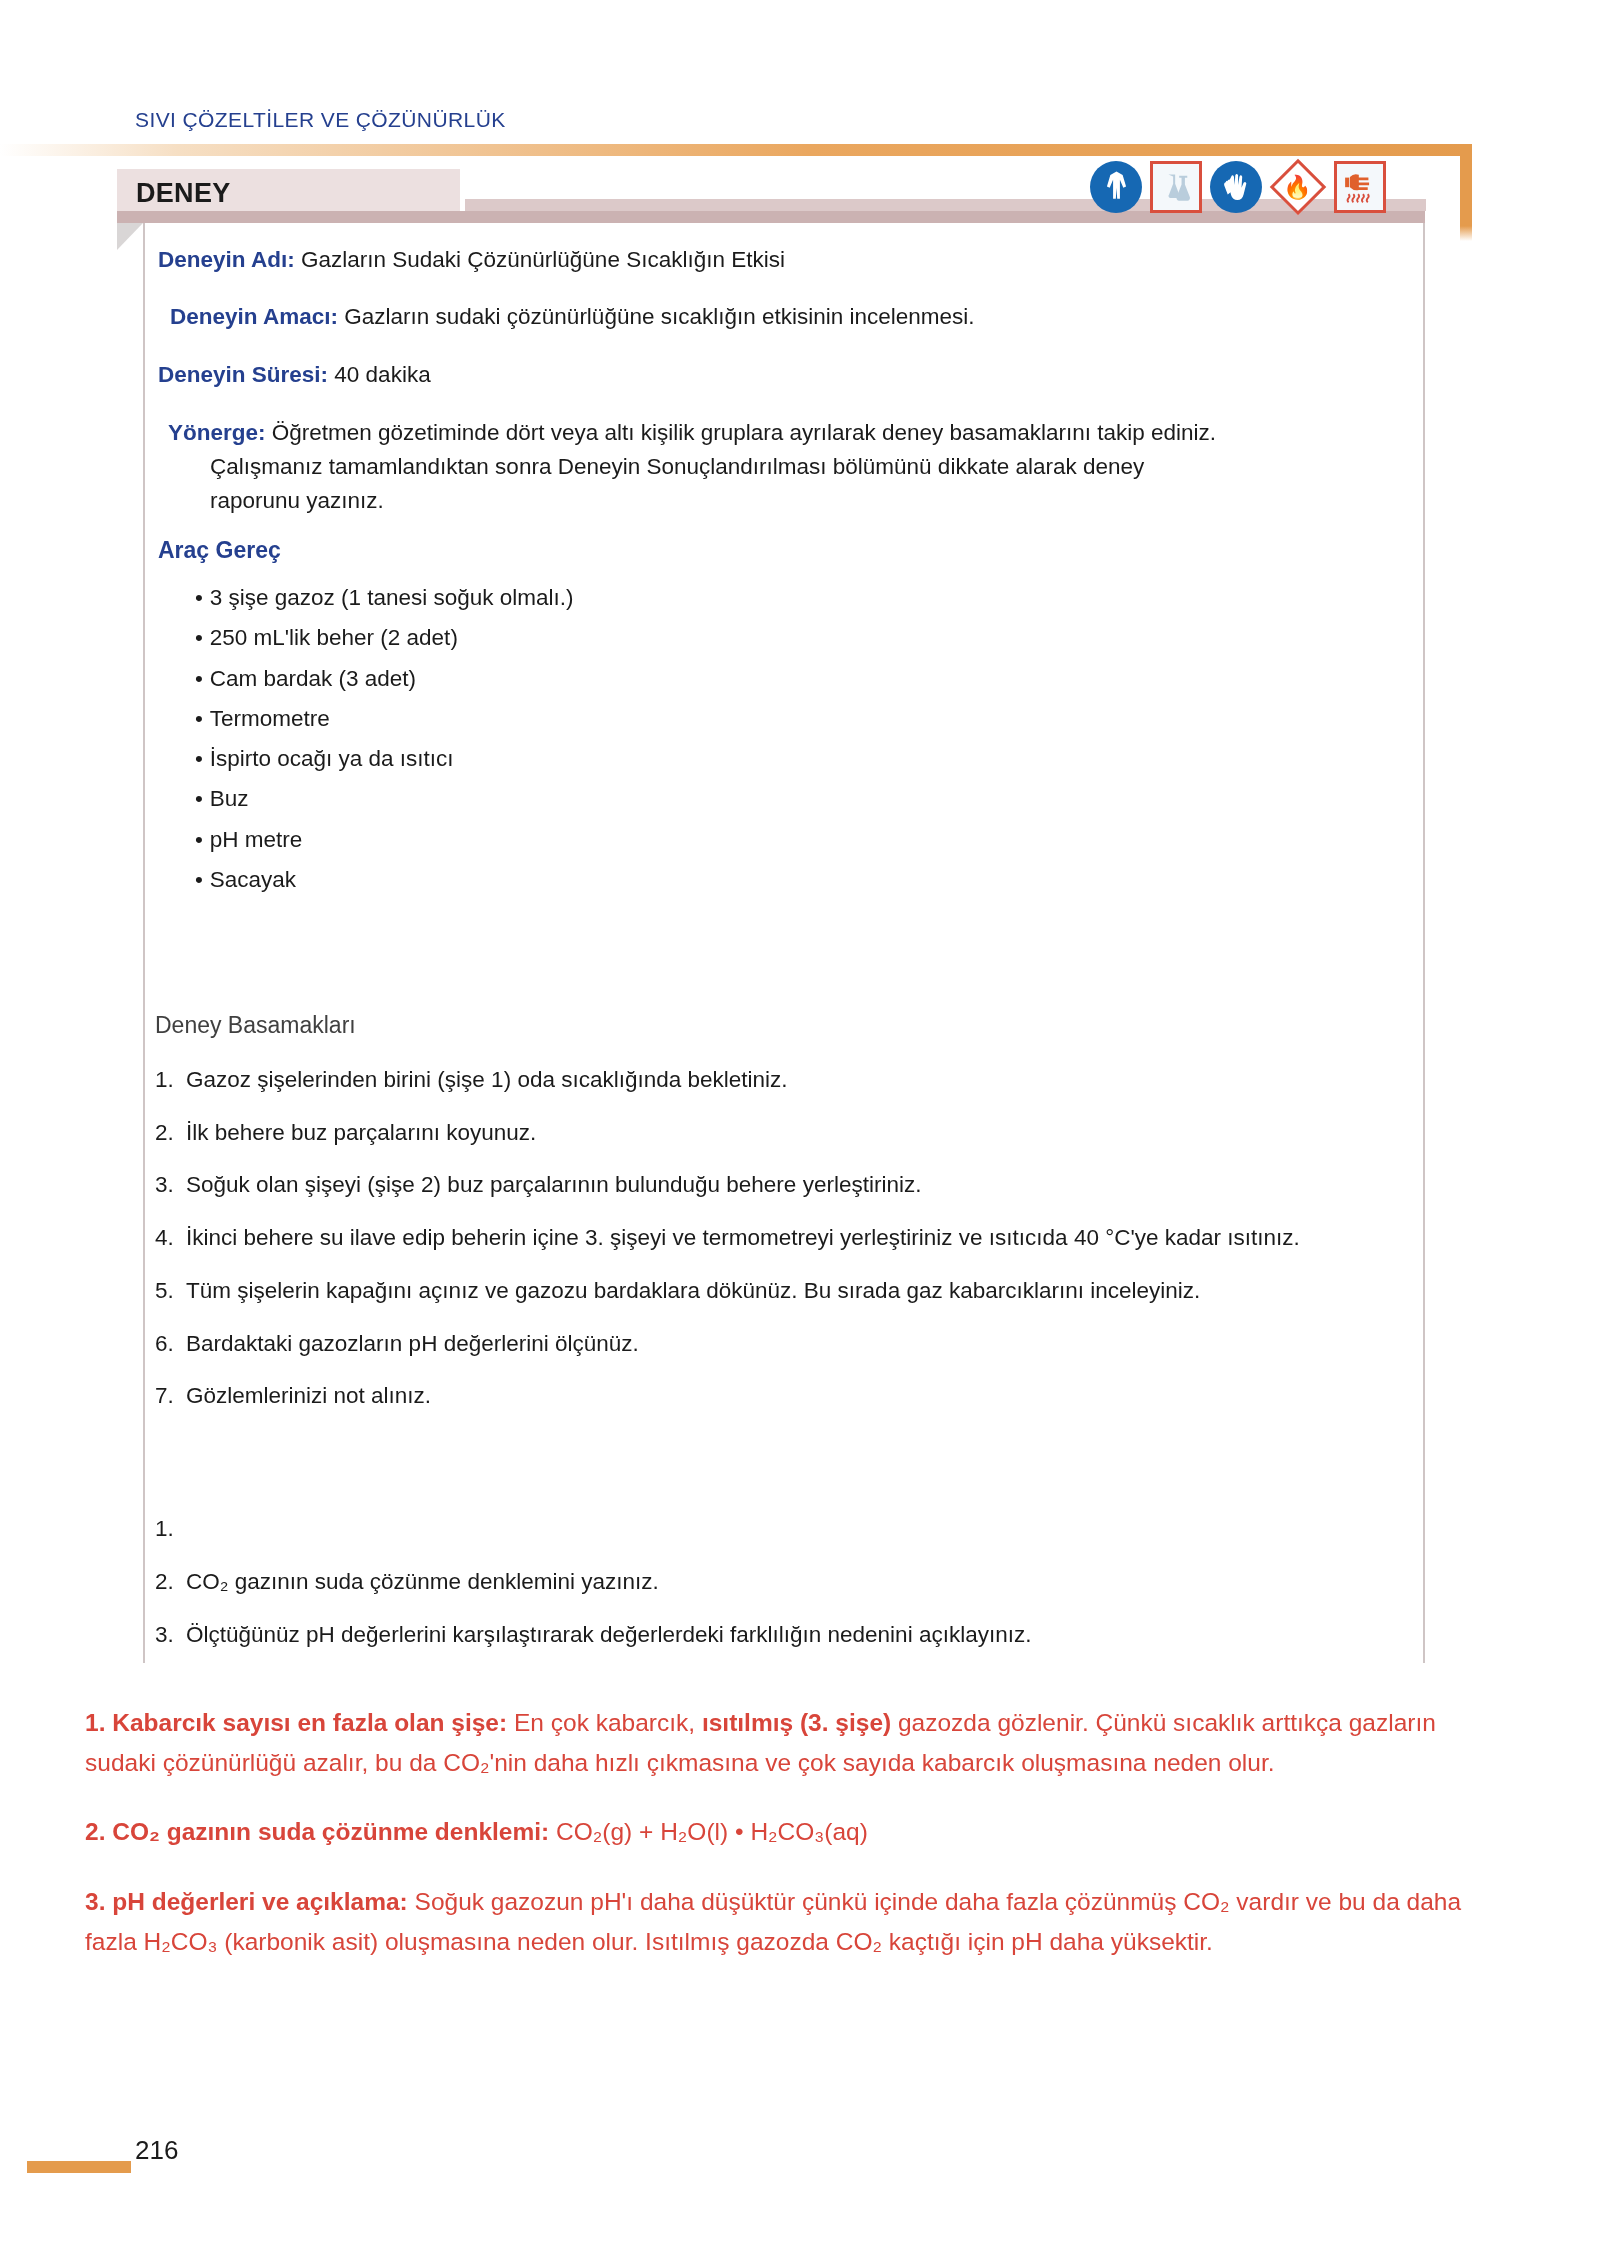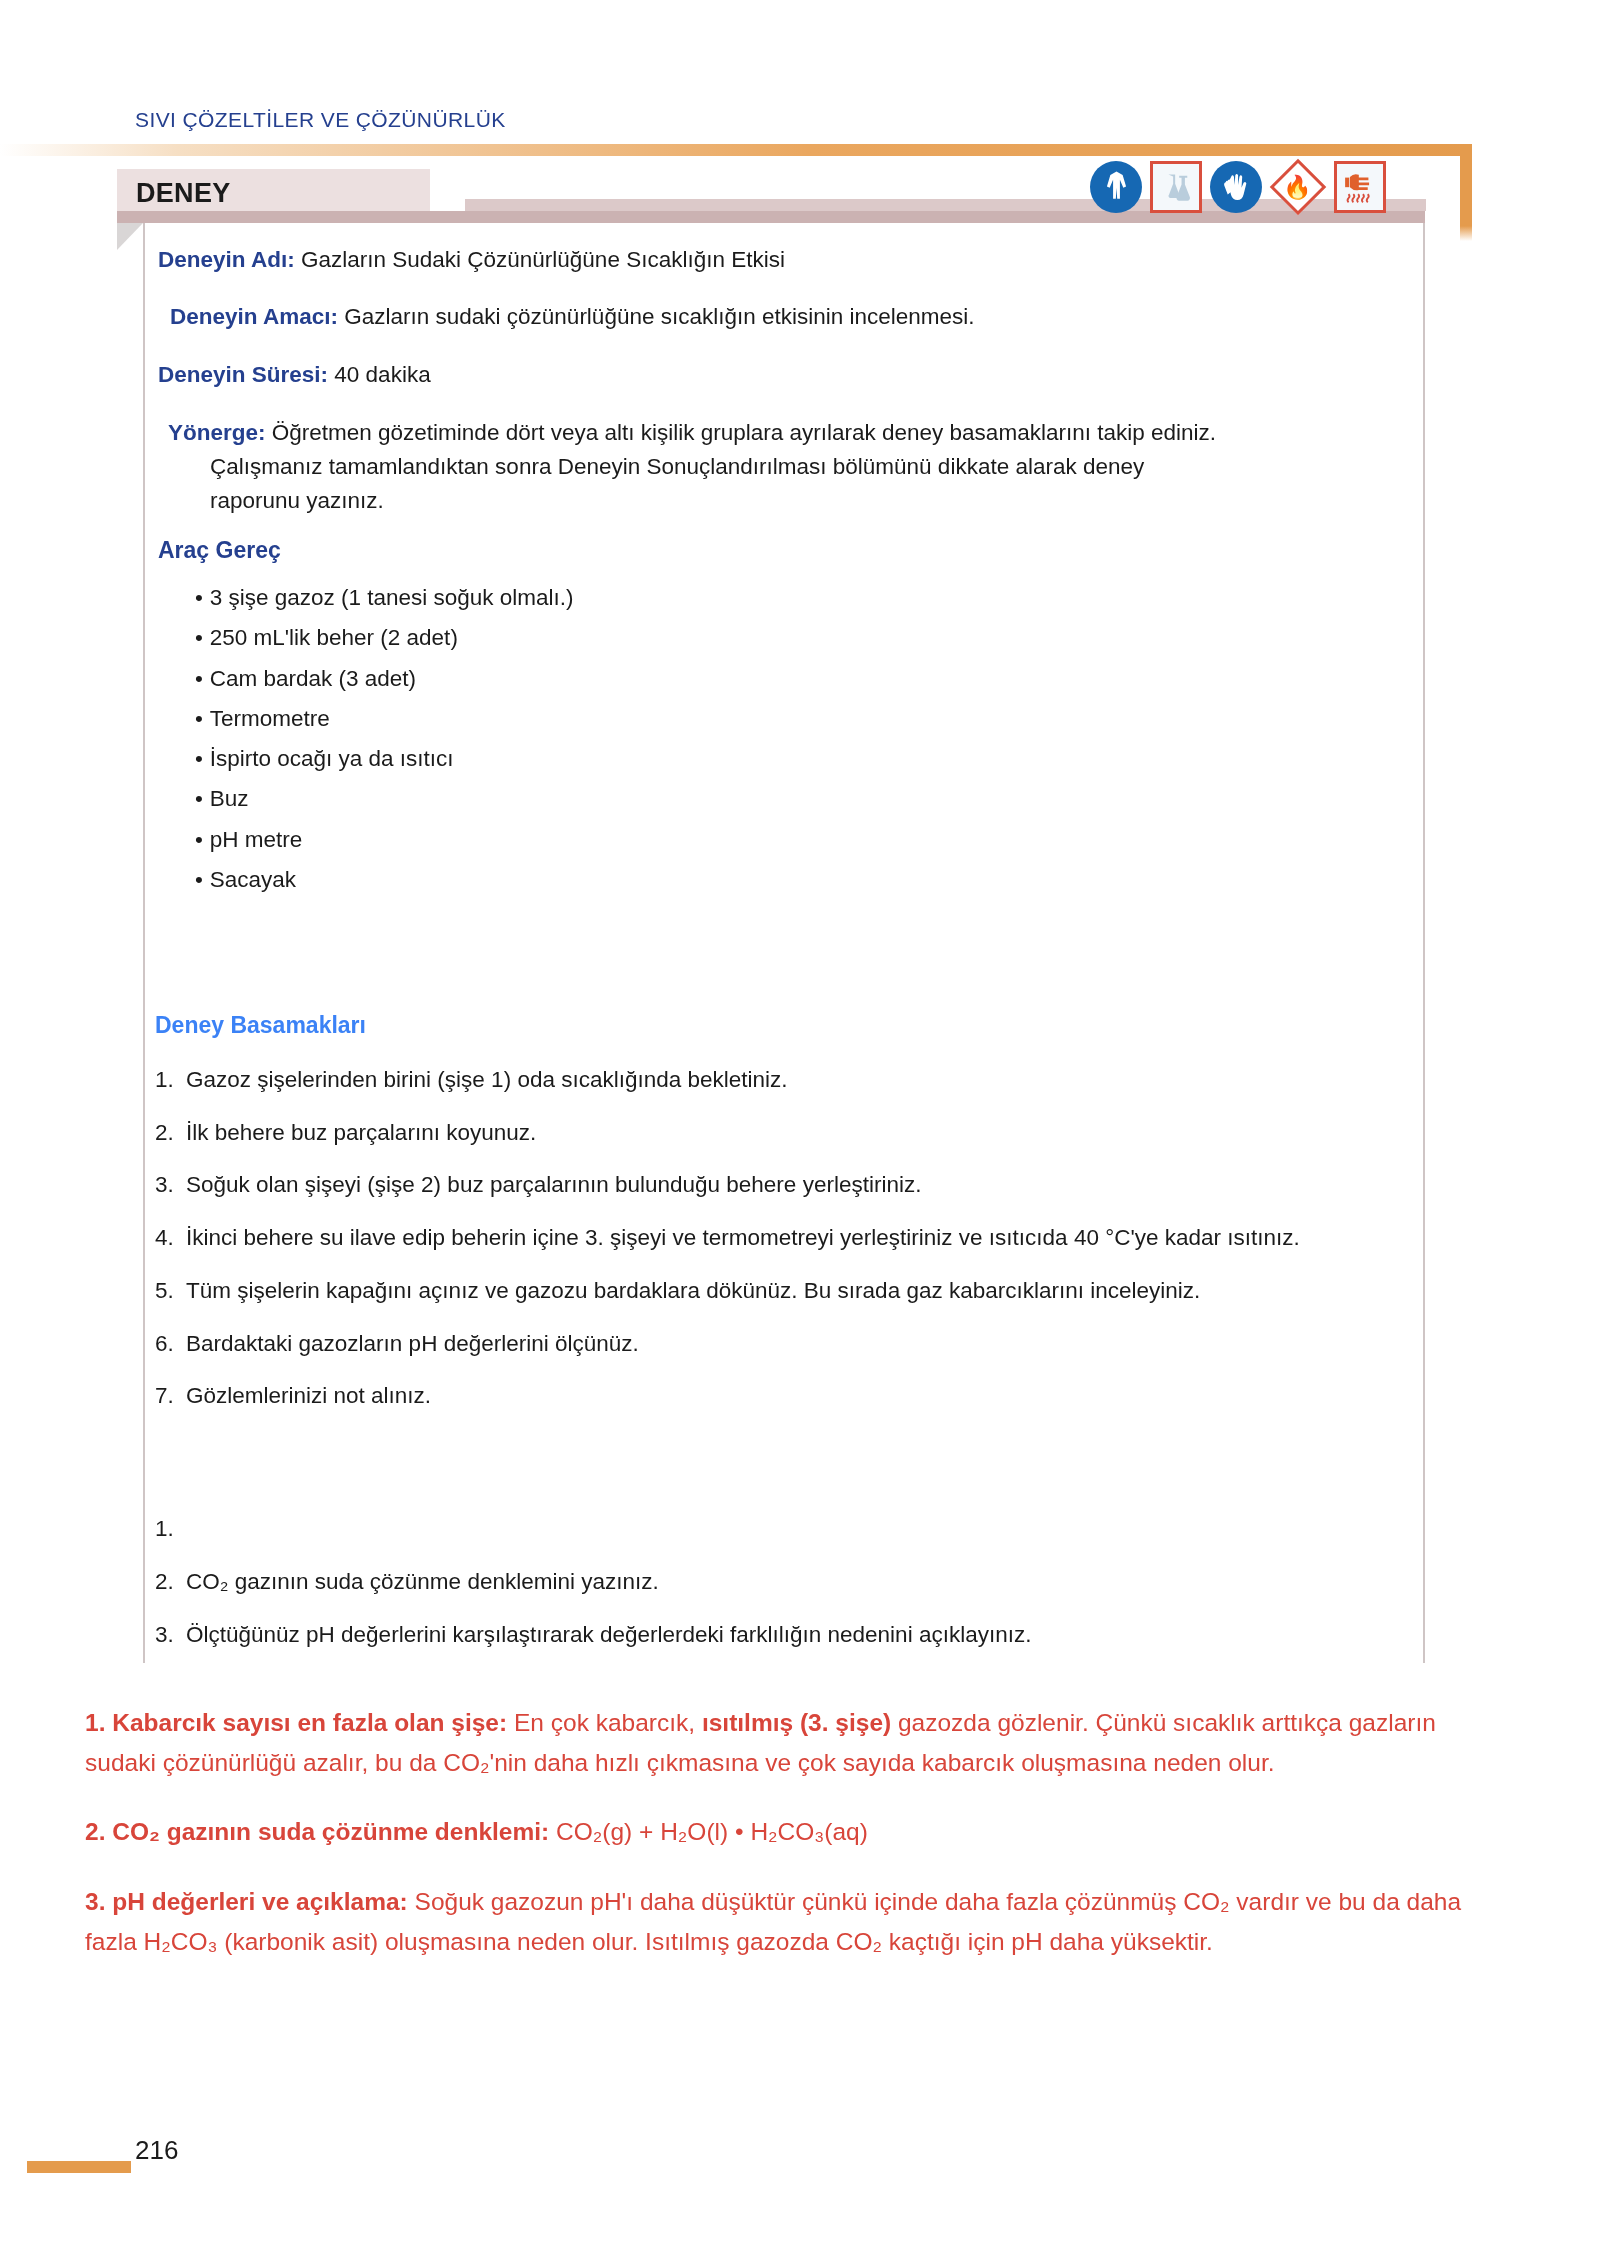--- a/index.html
+++ b/index.html
@@ -57,21 +57,21 @@
     width: 11.6px;
     height: 15px;
     background: linear-gradient(to bottom, #e49b4d, #ffffff);
   }
 
   
   .deney-tab {
     position: absolute;
     left: 117px;
     top: 169px;
-    width: 313px;
+    width: 343px;
     height: 42px;
     background: #ece0e0;
   }
   .deney-tab-label {
     position: absolute;
     left: 19px;
     top: 8.9px;
     font-size: 27px;
     font-weight: bold;
     color: #1b1b1b;
@@ -247,22 +247,22 @@
   .results .step {
     display: flex;
     margin-bottom: 19px;
   }
   .results .num {
     width: 31px;
     flex: none;
   }
 
   .sec-head {
-    color: #3b82f6;
-    font-weight: bold;
+    color: #404040;
+    font-weight: normal;
     font-size: 23px;
     margin-bottom: 20.4px;
   }
 
   
   .answers {
     position: absolute;
     left: 85px;
     top: 1703px;
     width: 1390px;

